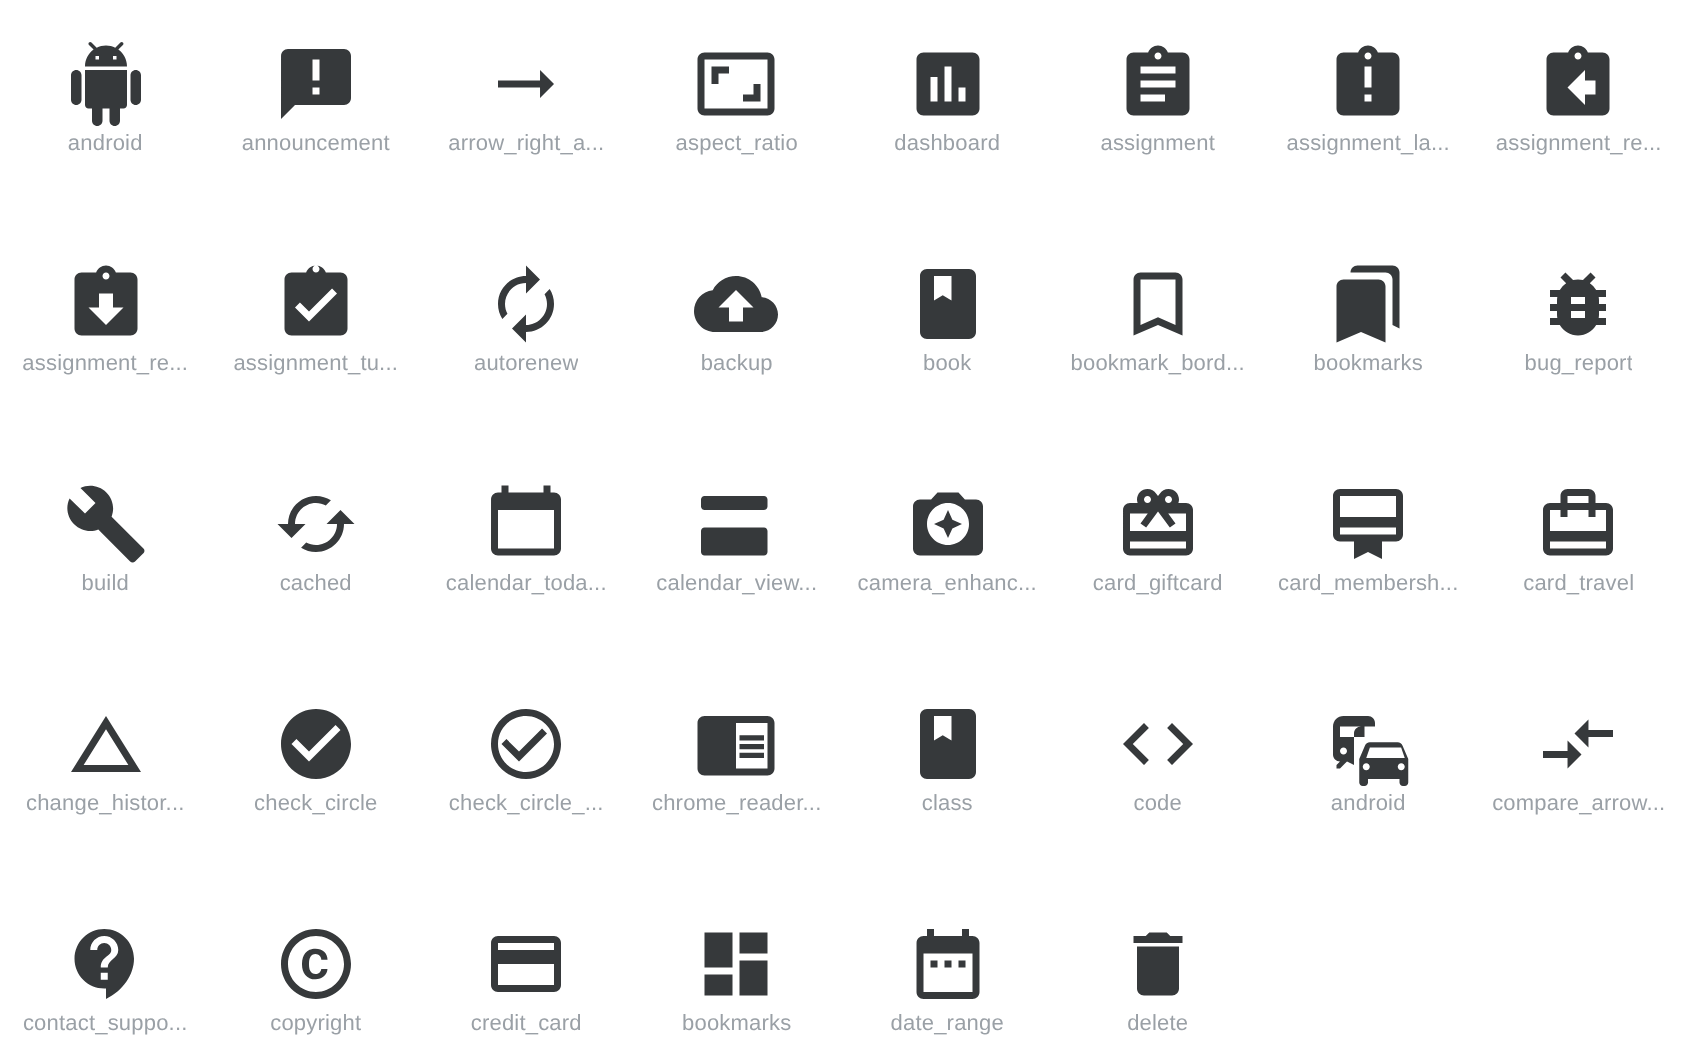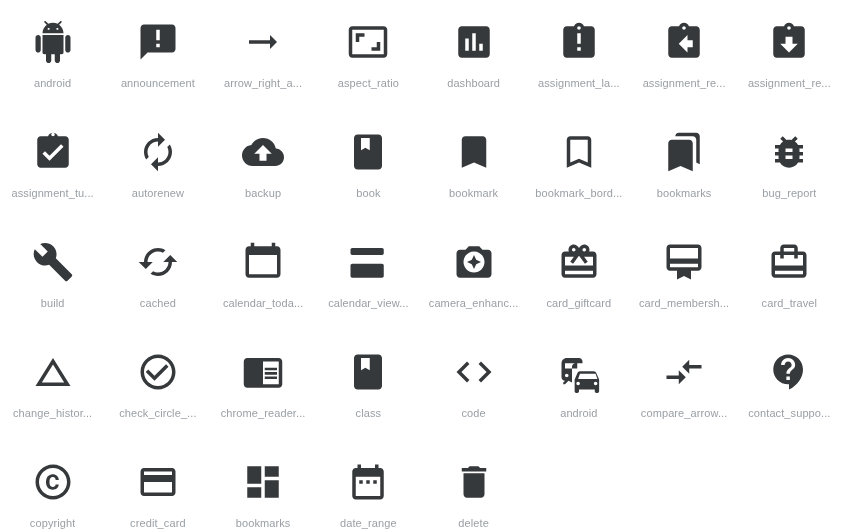--- a/index.html
+++ b/index.html
@@ -37,21 +37,20 @@
     height: 48px;
     display: flex;
     align-items: center;
     justify-content: center;
     color: #36393b;
   }
   .icon-glyph svg {
     display: block;
   }
   .icon-label {
-    margin-top: 11px;
     font-size: 11px;
     line-height: 13px;
     color: #9aa0a6;
     text-align: center;
     letter-spacing: 0.1px;
     max-width: 100px;
     white-space: nowrap;
     overflow: hidden;
   }
 </style>
@@ -95,20 +94,28 @@
       <span class="icon-glyph">
         <svg xmlns="http://www.w3.org/2000/svg" width="42" height="42" viewBox="0 0 24 24" fill="currentColor">
           <path d="M19 3H5c-1.1 0-2 .9-2 2v14c0 1.1.9 2 2 2h14c1.1 0 2-.9 2-2V5c0-1.1-.9-2-2-2zM9 17H7v-7h2v7zm4 0h-2V7h2v10zm4 0h-2v-4h2v4z"></path>
         </svg>
       </span>
       <span class="icon-label">dashboard</span>
     </div>
     <div class="icon-cell">
       <span class="icon-glyph">
         <svg xmlns="http://www.w3.org/2000/svg" width="42" height="42" viewBox="0 0 24 24" fill="currentColor">
+          <path d="M19 3h-4.18C14.4 1.84 13.3 1 12 1c-1.3 0-2.4.84-2.82 2H5c-1.1 0-2 .9-2 2v14c0 1.1.9 2 2 2h14c1.1 0 2-.9 2-2V5c0-1.1-.9-2-2-2zm-7 0c.55 0 1 .45 1 1s-.45 1-1 1-1-.45-1-1 .45-1 1-1zm2 14H7v-2h7v2zm3-4H7v-2h10v2zm0-4H7V7h10v2z"></path>
+        </svg>
+      </span>
+      <span class="icon-label">assignment</span>
+    </div>
+    <div class="icon-cell">
+      <span class="icon-glyph">
+        <svg xmlns="http://www.w3.org/2000/svg" width="42" height="42" viewBox="0 0 24 24" fill="currentColor">
           <path d="M19 3h-4.18C14.4 1.84 13.3 1 12 1c-1.3 0-2.4.84-2.82 2H5c-1.1 0-2 .9-2 2v14c0 1.1.9 2 2 2h14c1.1 0 2-.9 2-2V5c0-1.1-.9-2-2-2zm-6 14h-2v-2h2v2zm0-4h-2V7h2v6zm-1-8c-.55 0-1-.45-1-1s.45-1 1-1 1 .45 1 1-.45 1-1 1z"></path>
         </svg>
       </span>
       <span class="icon-label">assignment_la...</span>
     </div>
     <div class="icon-cell">
       <span class="icon-glyph">
         <svg xmlns="http://www.w3.org/2000/svg" width="42" height="42" viewBox="0 0 24 24" fill="currentColor">
           <path d="M19 3h-4.18C14.4 1.84 13.3 1 12 1c-1.3 0-2.4.84-2.82 2H5c-1.1 0-2 .9-2 2v14c0 1.1.9 2 2 2h14c1.1 0 2-.9 2-2V5c0-1.1-.9-2-2-2zm-7 0c.55 0 1 .45 1 1s-.45 1-1 1-1-.45-1-1 .45-1 1-1zm5 12h-3v3l-5-5 5-5v3h3v4z"></path>
         </svg>
@@ -151,28 +158,20 @@
       <span class="icon-glyph">
         <svg xmlns="http://www.w3.org/2000/svg" width="42" height="42" viewBox="0 0 24 24" fill="currentColor">
           <path d="M18 2H6c-1.1 0-2 .9-2 2v16c0 1.1.9 2 2 2h12c1.1 0 2-.9 2-2V4c0-1.1-.9-2-2-2zm-5 9l-2.5-1.5L8 11V4h5v7z"></path>
         </svg>
       </span>
       <span class="icon-label">book</span>
     </div>
     <div class="icon-cell">
       <span class="icon-glyph">
         <svg xmlns="http://www.w3.org/2000/svg" width="42" height="42" viewBox="0 0 24 24" fill="currentColor">
-          <path d="M17 3H7c-1.1 0-1.99.9-1.99 2L5 21l7-3 7 3V5c0-1.1-.9-2-2-2z"></path>
-        </svg>
-      </span>
-      <span class="icon-label">bookmark</span>
-    </div>
-    <div class="icon-cell">
-      <span class="icon-glyph">
-        <svg xmlns="http://www.w3.org/2000/svg" width="42" height="42" viewBox="0 0 24 24" fill="currentColor">
           <path d="M17 3H7c-1.1 0-1.99.9-1.99 2L5 21l7-3 7 3V5c0-1.1-.9-2-2-2zm0 15l-5-2.18L7 18V5h10v13z"></path>
         </svg>
       </span>
       <span class="icon-label">bookmark_bord...</span>
     </div>
     <div class="icon-cell">
       <span class="icon-glyph">
         <svg xmlns="http://www.w3.org/2000/svg" width="42" height="42" viewBox="0 0 24 24" fill="currentColor">
           <path d="M19 18l2 1V3c0-1.1-.9-2-2-2H8.99C7.89 1 7 1.9 7 3h10c1.1 0 2 .9 2 2v13zM15 5H5c-1.1 0-2 .9-2 2v16l7-3 7 3V7c0-1.1-.9-2-2-2z"></path>
         </svg>
@@ -251,20 +250,28 @@
       </span>
       <span class="icon-label">card_travel</span>
     </div>
     <div class="icon-cell">
       <span class="icon-glyph">
         <svg xmlns="http://www.w3.org/2000/svg" width="42" height="42" viewBox="0 0 24 24" fill="currentColor">
           <path d="M12 7.77L18.39 18H5.61L12 7.77M12 4L2 20h20L12 4z"></path>
         </svg>
       </span>
       <span class="icon-label">change_histor...</span>
+    </div>
+    <div class="icon-cell">
+      <span class="icon-glyph">
+        <svg xmlns="http://www.w3.org/2000/svg" width="42" height="42" viewBox="0 0 24 24" fill="currentColor">
+          <path d="M12 2C6.48 2 2 6.48 2 12s4.48 10 10 10 10-4.48 10-10S17.52 2 12 2zm-2 15l-5-5 1.41-1.41L10 14.17l7.59-7.59L19 8l-9 9z"></path>
+        </svg>
+      </span>
+      <span class="icon-label">check_circle</span>
     </div>
     <div class="icon-cell">
       <span class="icon-glyph">
         <svg xmlns="http://www.w3.org/2000/svg" width="42" height="42" viewBox="0 0 24 24" fill="currentColor">
           <path d="M16.59 7.58L10 14.17l-3.59-3.58L5 12l5 5 8-8zM12 2C6.48 2 2 6.48 2 12s4.48 10 10 10 10-4.48 10-10S17.52 2 12 2zm0 18c-4.42 0-8-3.58-8-8s3.58-8 8-8 8 3.58 8 8-3.58 8-8 8z"></path>
         </svg>
       </span>
       <span class="icon-label">check_circle_...</span>
     </div>
     <div class="icon-cell">

